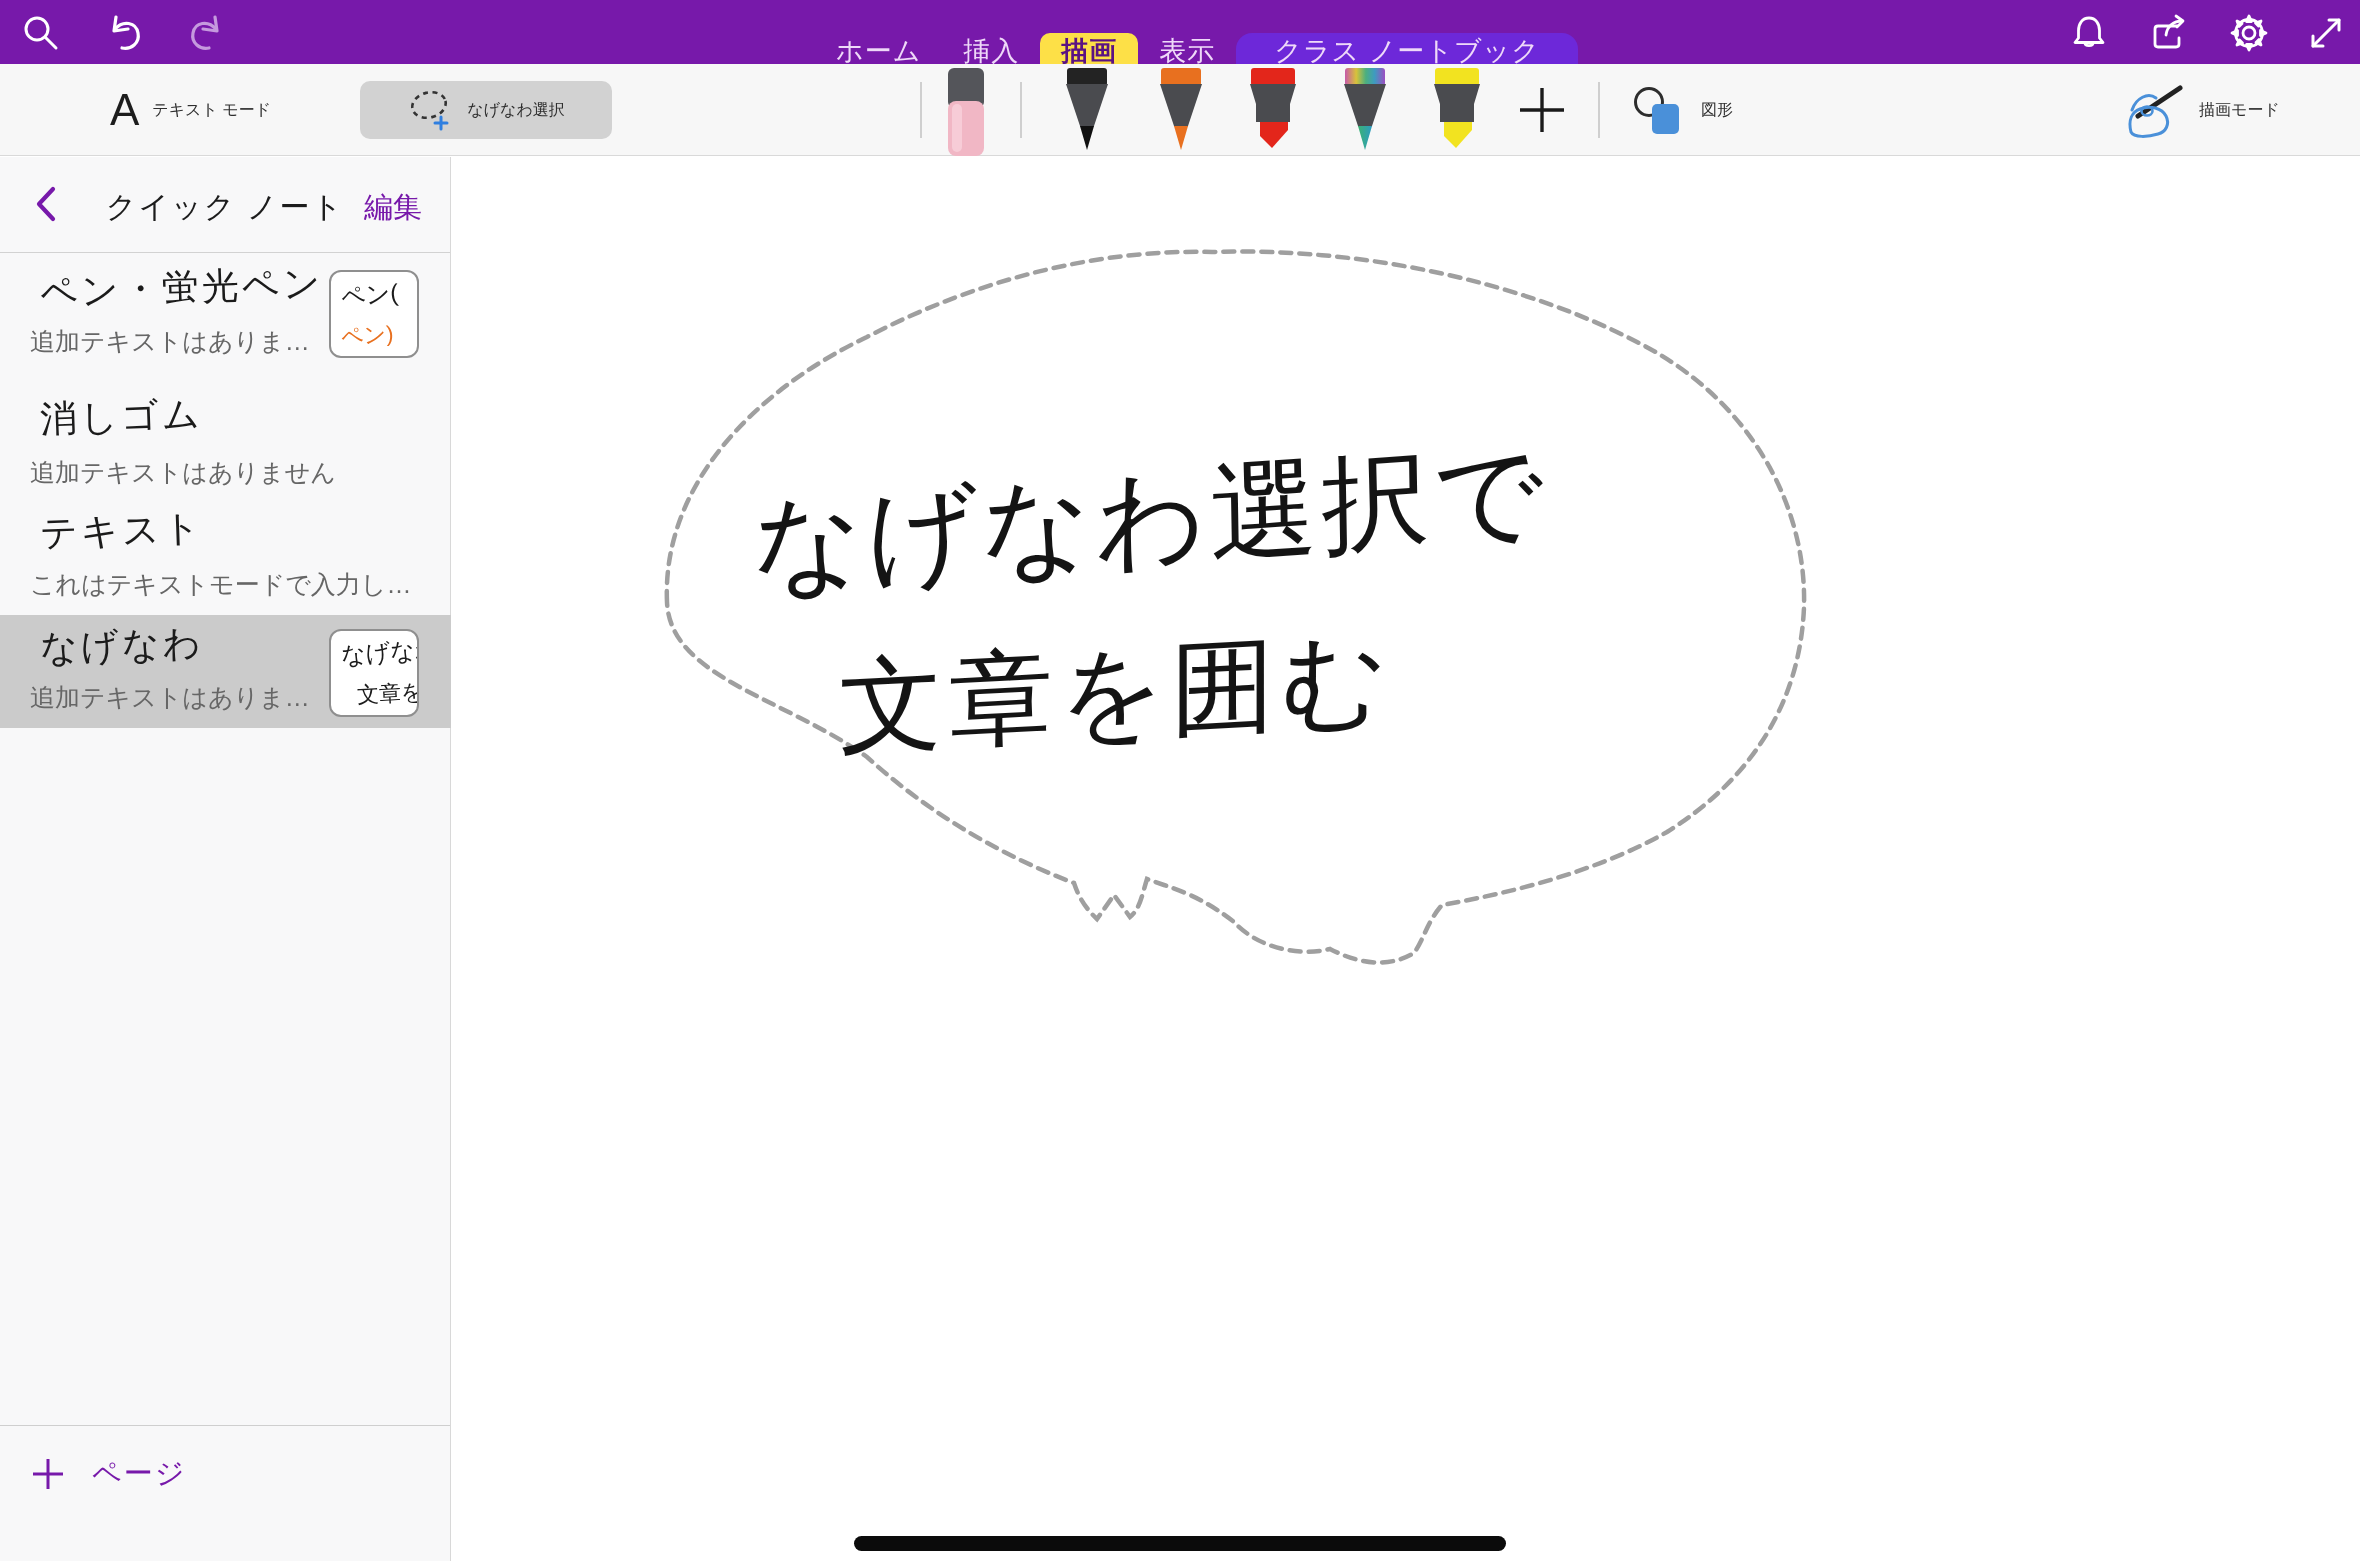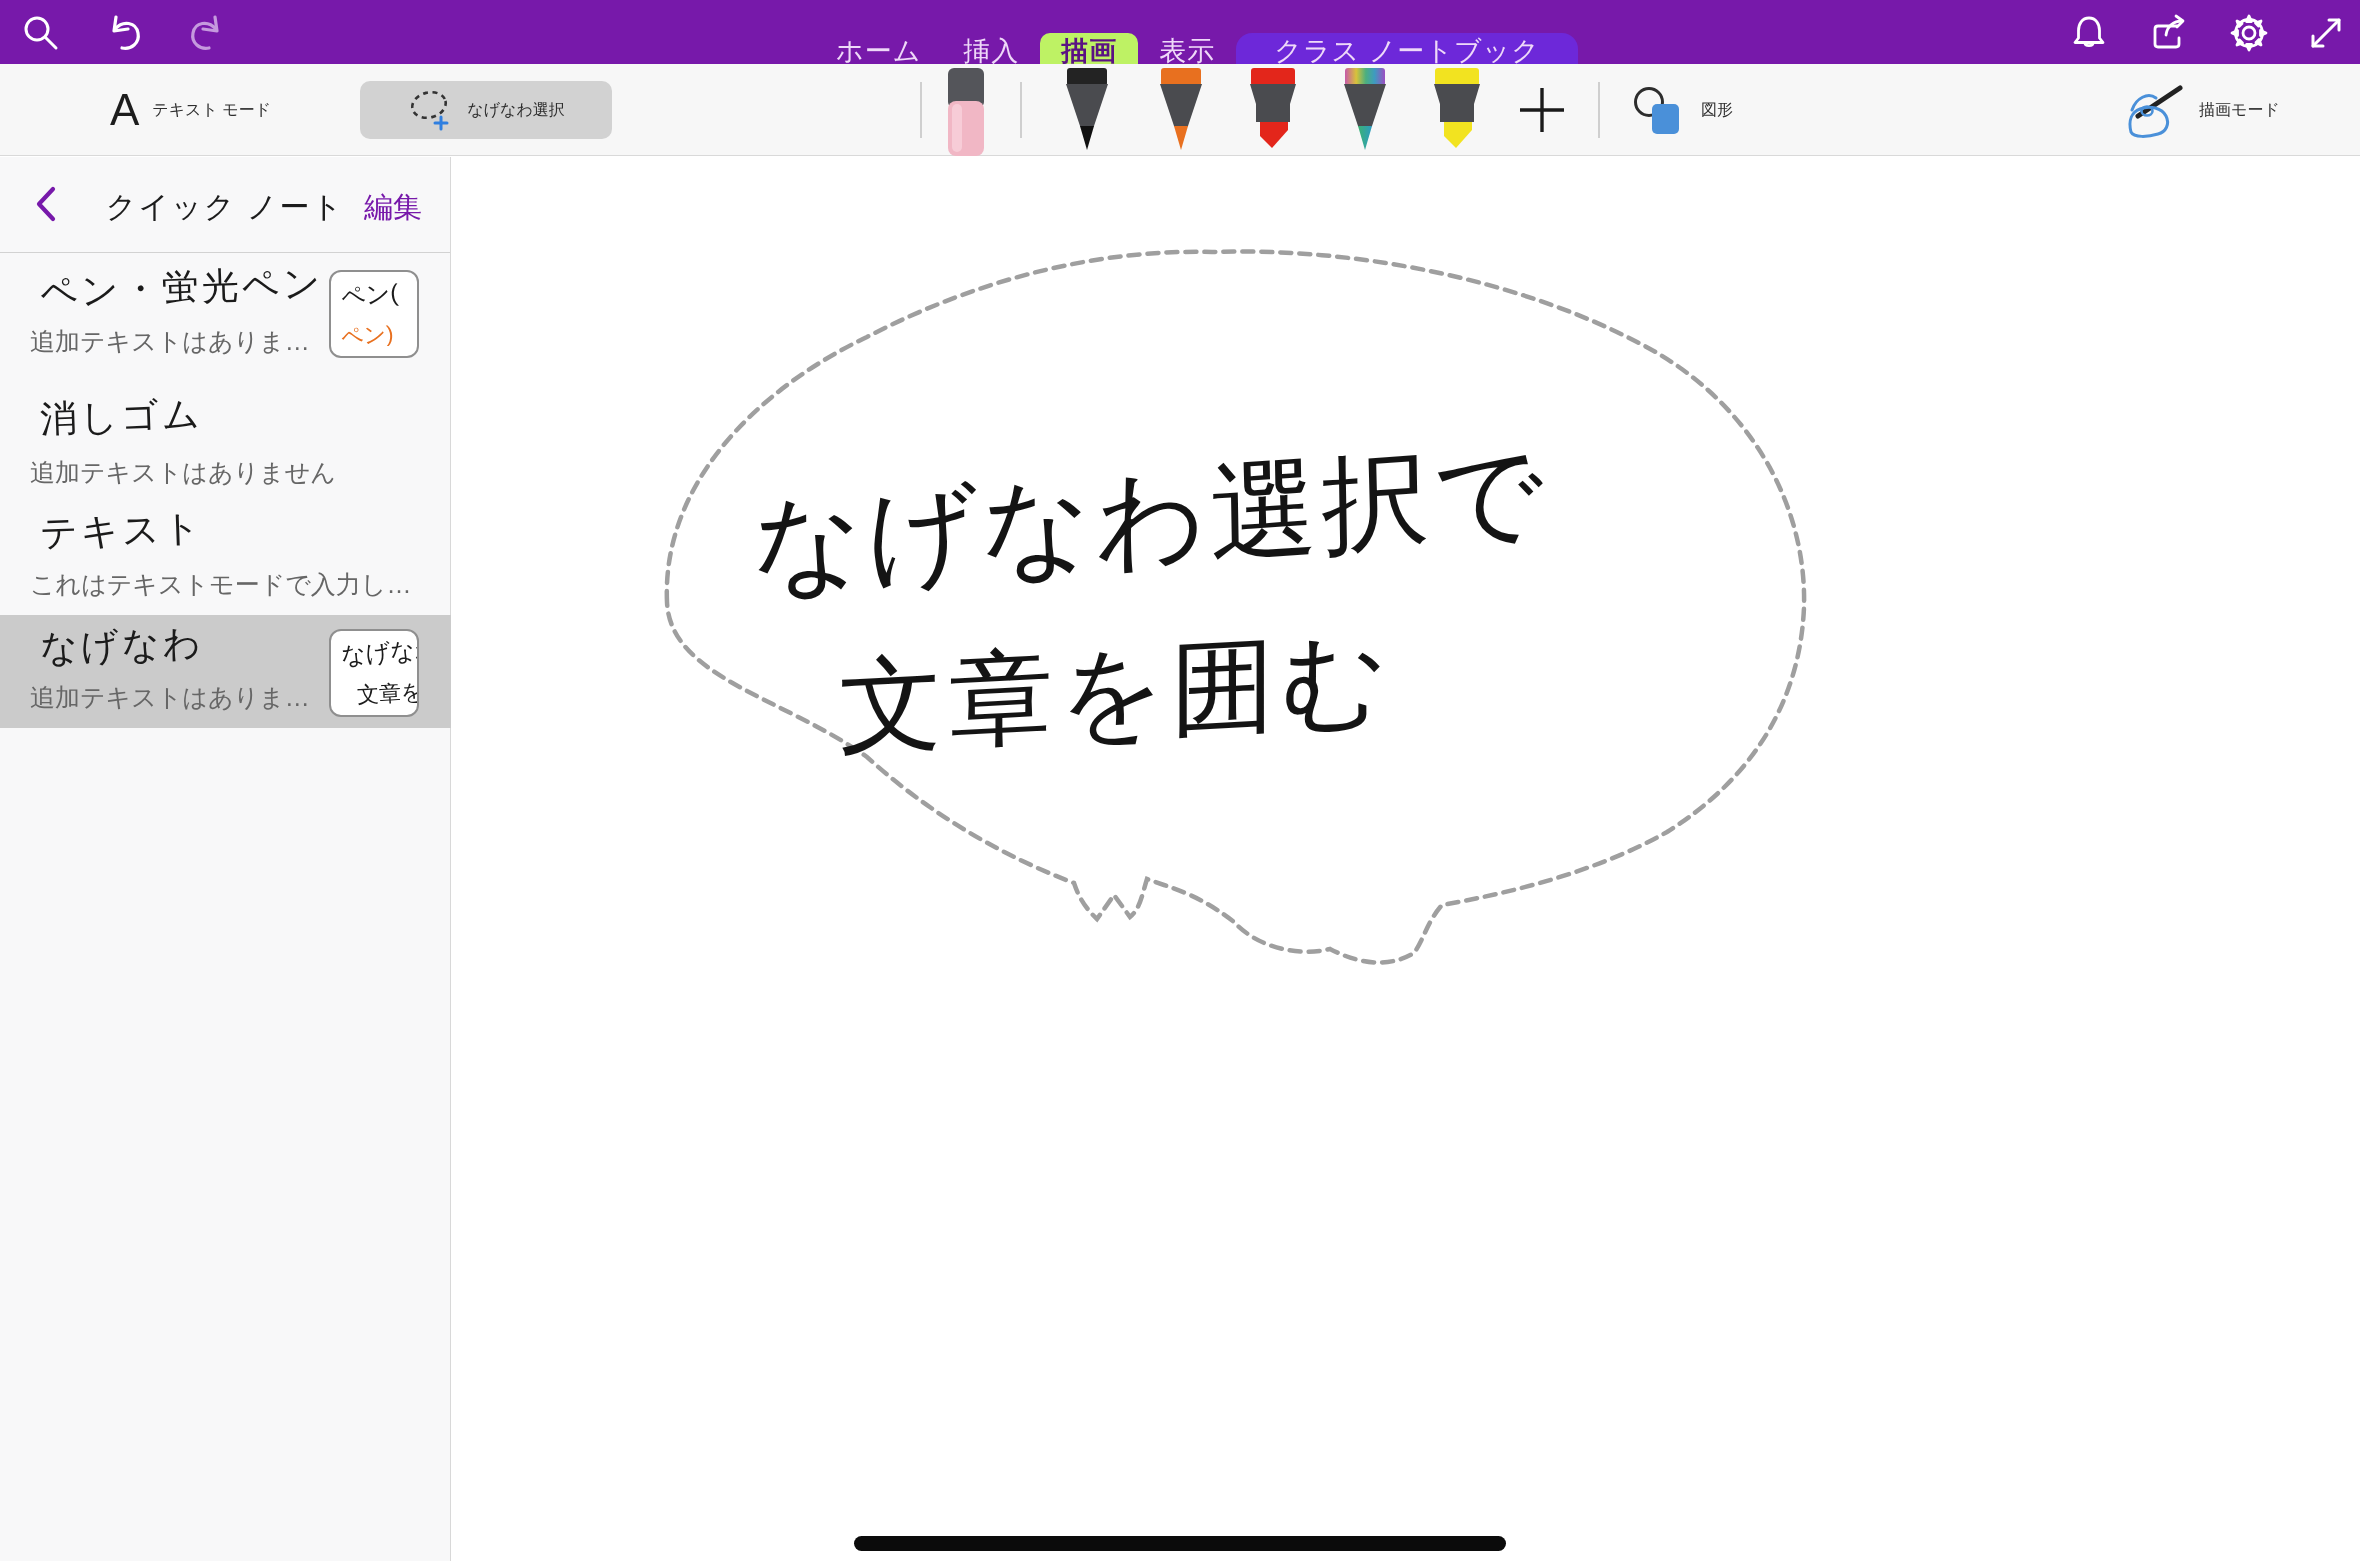--- a/index.html
+++ b/index.html
@@ -10,21 +10,21 @@
     -webkit-font-smoothing:antialiased;
   }
   
   .topbar { position:absolute; left:0; top:0; width:2360px; height:64px; background:#7719AA; }
   .tb-icon { position:absolute; top:12px; width:42px; height:42px; display:flex; align-items:center; justify-content:center; }
   
   .tabs { position:absolute; left:815px; top:24px; height:54px; display:flex; align-items:center; }
   .tab {
     padding:0 21px; display:flex; align-items:center; font-size:27px; color:#EFD9F9; letter-spacing:1px;
   }
-  .tab.active { background:#bef264; color:#5A1283; border-radius:10px 10px 0 0; font-weight:bold; }
+  .tab.active { background:#fde047; color:#5A1283; border-radius:10px 10px 0 0; font-weight:bold; }
   .tab.dark { background:#6d28d9; border-radius:16px 16px 0 0; padding:0 38px; }
   
   .toolbar { position:absolute; left:0; top:64px; width:2360px; height:92px; background:#f7f7f7; border-bottom:1px solid #d9d9d9; }
   .tgroup { position:absolute; top:0; height:92px; display:flex; align-items:center; gap:13px; }
   .tlabel { font-size:16px; color:#2e2e2e; white-space:nowrap; }
   .tdivider { position:absolute; top:18px; height:56px; width:2px; background:#cfcfcf; }
   .lasso-btn { position:absolute; left:360px; top:17px; width:252px; height:58px; background:#d2d2d2; border-radius:10px; display:flex; align-items:center; justify-content:center; gap:12px; }
   .a-glyph { font-size:44px; color:#1d1d1d; font-weight:500; }
   .pen { position:absolute; top:4px; }
   .plusbtn { position:absolute; top:0; height:92px; display:flex; align-items:center; }
@@ -243,20 +243,29 @@
 
   <div class="sb-item selected" style="top:458px; height:113px;">
     <div class="sb-item-title" style="top:6px">なげなわ</div>
     <div class="sb-item-sub" style="top:66px">追加テキストはありま…</div>
     <div class="thumb" style="top:14px">
       <div class="t1">なげなわ</div>
       <div class="t2" style="margin-left:16px">文章を</div>
     </div>
   </div>
 
+  <div class="addpage">
+    <div class="addpage-inner">
+      <svg width="36" height="36" viewBox="0 0 36 36">
+        <line x1="18" y1="3" x2="18" y2="33" stroke="#7719AA" stroke-width="3"></line>
+        <line x1="3" y1="18" x2="33" y2="18" stroke="#7719AA" stroke-width="3"></line>
+      </svg>
+      <span class="addpage-label">ページ</span>
+    </div>
+  </div>
 </div>
 
 <div class="canvas">
   <svg width="1908" height="1404" viewBox="0 0 1908 1404">
 
     <path d="M 215 445
          C 210 330 300 235 415 180
          C 530 120 650 92 760 95
          C 910 90 1070 125 1185 185
          C 1295 240 1355 345 1352 450

